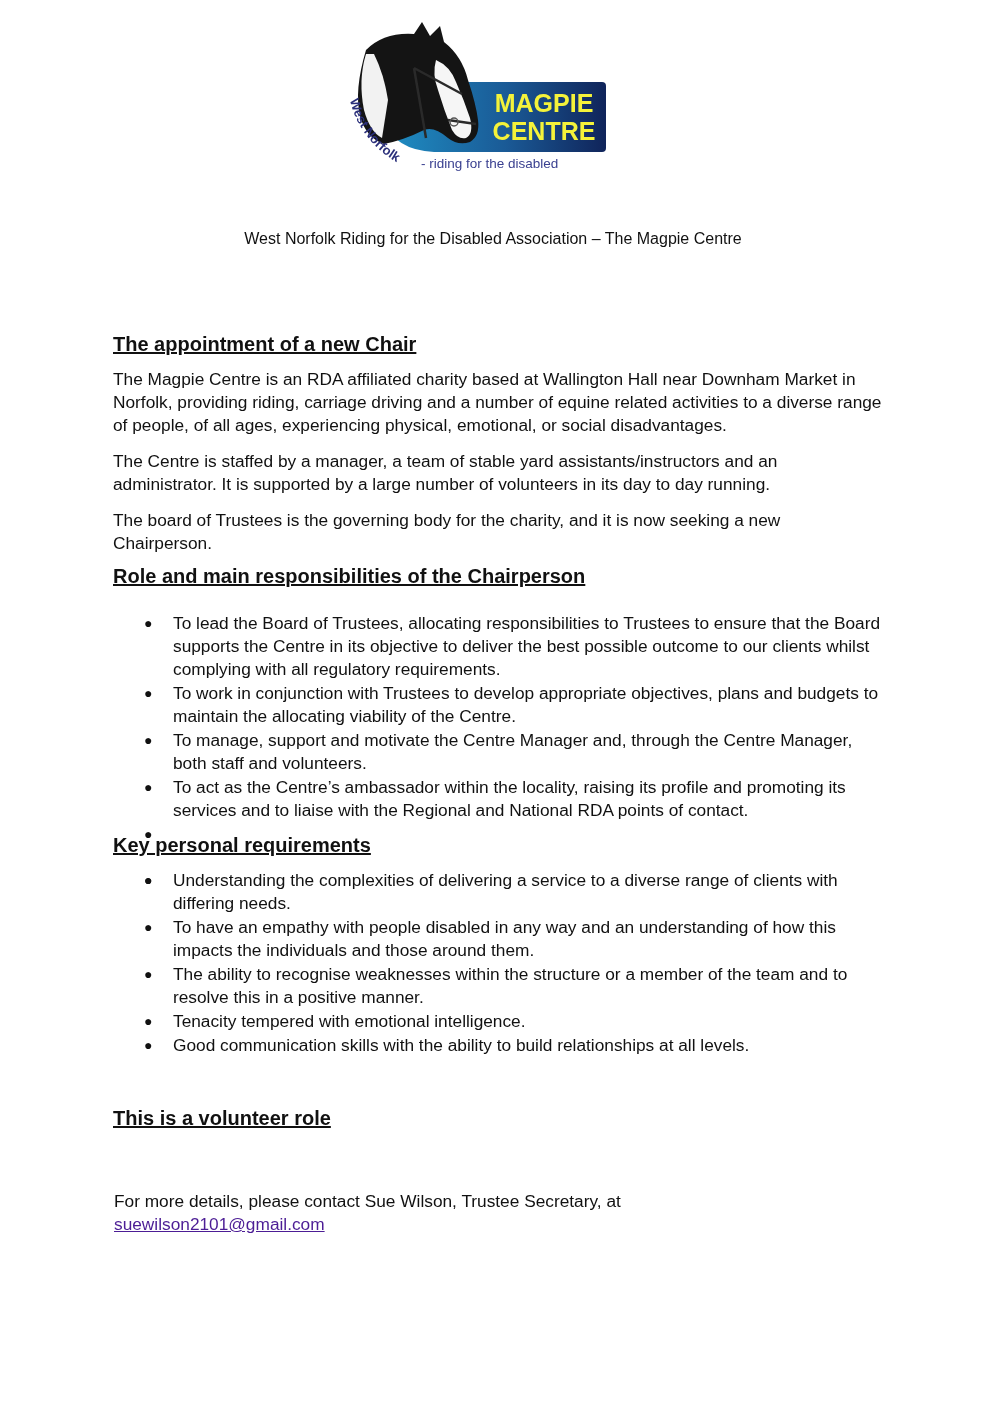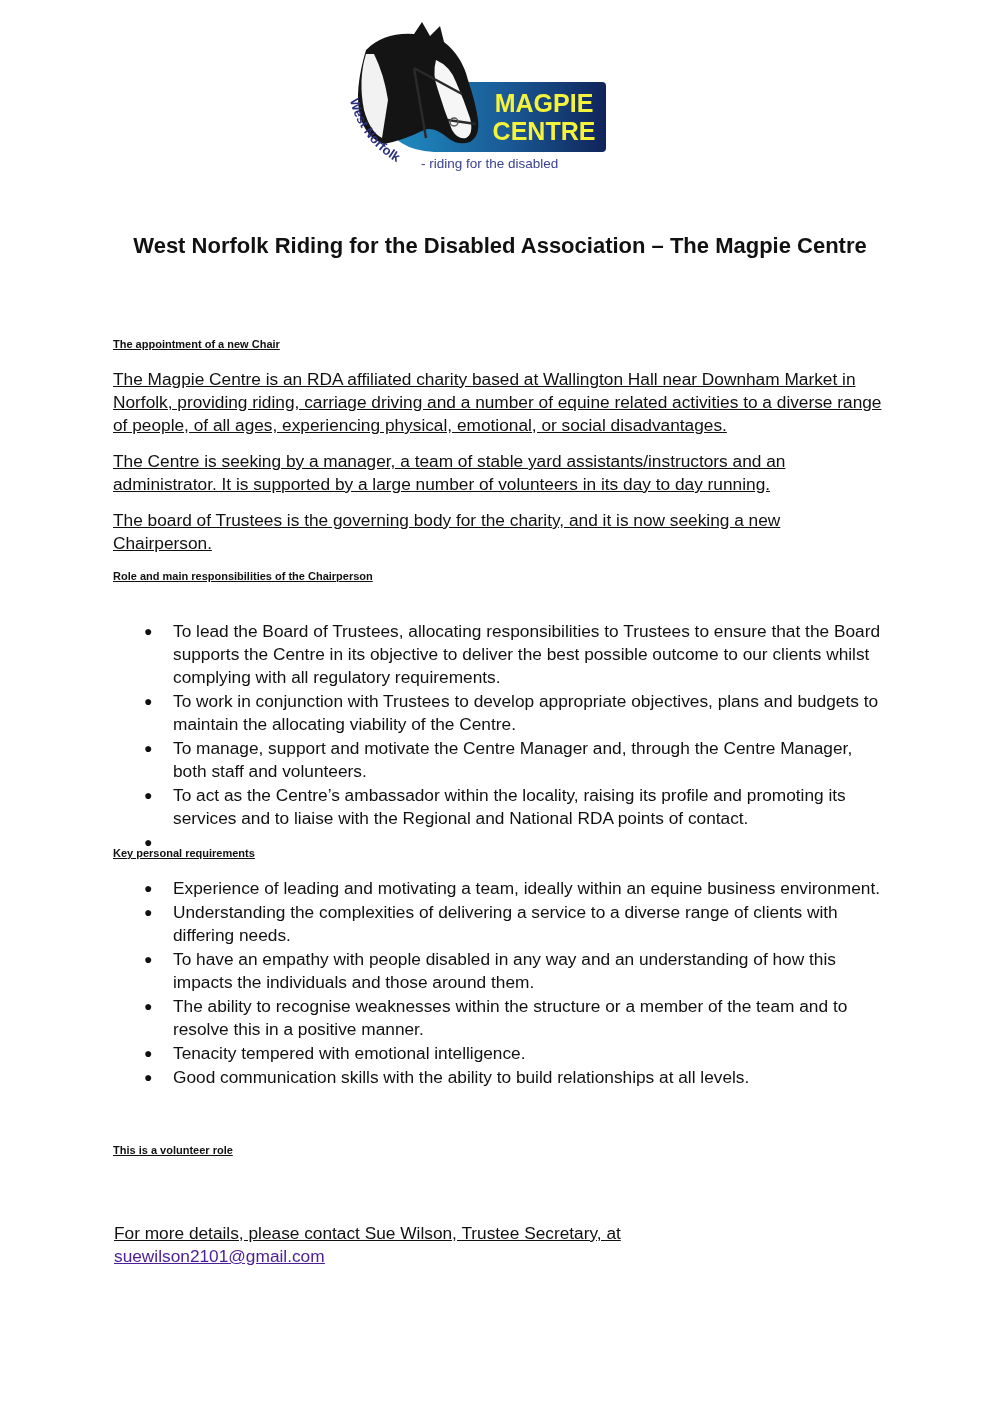--- a/index.html
+++ b/index.html
@@ -21,42 +21,41 @@
     top: 20px;
     width: 270px;
     height: 160px;
   }
   .title {
     position: absolute;
     left: 113px;
     width: 760px;
     top: 224px;
     text-align: center;
-    font-weight: bold;
-    font-size: 22px;
+    font-weight: normal;
+    font-size: 16px;
     line-height: 29px;
-    margin: 7px;
+    margin: 0;
   }
   .content {
     position: absolute;
     left: 113px;
     top: 333px;
     width: 770px;
     font-size: 17.3px;
     line-height: 23px;
   }
   .heading {
     font-weight: bold;
     text-decoration: underline;
-    font-size: 11px;
+    font-size: 20px;
     margin: 0 0 12px 0;
   }
   .para {
     margin: 0 0 13px 0;
-    text-decoration: underline;
   }
   ul.bullets {
     margin: 0 0 12px 0;
     padding: 0;
     list-style: none;
   }
   ul.bullets li {
     position: relative;
     padding-left: 60px;
     margin: 0 0 1px 0;
@@ -105,35 +104,35 @@
     <text x="77" y="148" font-family="Liberation Sans, sans-serif" font-size="13.5" fill="#3a4090">- riding for the disabled</text>
   </svg>
 </div>
 
 <h1 class="title">West Norfolk Riding for the Disabled Association – The Magpie Centre</h1>
 
 <div class="content">
 
   <p class="heading">The appointment of a new Chair</p>
   <p class="para">The Magpie Centre is an RDA affiliated charity based at Wallington Hall near Downham Market in Norfolk, providing riding, carriage driving and a number of equine related activities to a diverse range of people, of all ages, experiencing physical, emotional, or social disadvantages.</p>
-  <p class="para">The Centre is seeking by a manager, a team of stable yard assistants/instructors and an administrator. It is supported by a large number of volunteers in its day to day running.</p>
+  <p class="para">The Centre is staffed by a manager, a team of stable yard assistants/instructors and an administrator. It is supported by a large number of volunteers in its day to day running.</p>
   <p class="para" style="margin-bottom:10px">The board of Trustees is the governing body for the charity, and it is now seeking a new Chairperson.</p>
 
-  <p class="heading" style="margin-bottom:32px">Role and main responsibilities of the Chairperson</p>
+  <p class="heading" style="margin-bottom:24px">Role and main responsibilities of the Chairperson</p>
   <ul class="bullets">
     <li><span class="bullet">●</span><span>To lead the Board of Trustees, allocating responsibilities to Trustees to ensure that the Board supports the Centre in its objective to deliver the best possible outcome to our clients whilst complying with all regulatory requirements.</span></li>
     <li><span class="bullet">●</span><span>To work in conjunction with Trustees to develop appropriate objectives, plans and budgets to maintain the allocating viability of the Centre.</span></li>
     <li><span class="bullet">●</span><span>To manage, support and motivate the Centre Manager and, through the Centre Manager, both staff and volunteers.</span></li>
     <li><span class="bullet">●</span><span>To act as the Centre’s ambassador within the locality, raising its profile and promoting its services and to liaise with the Regional and National RDA points of contact.</span></li>
     <li><span class="bullet">●</span></li>
   </ul>
 
   <p class="heading" style="">Key personal requirements</p>
   <ul class="bullets">
-    <li><span class="bullet">●</span><span>Experience of leading and motivating a team, ideally within an equine business environment.</span></li>
+    <li><span class="bullet">●</span></li>
     <li><span class="bullet">●</span><span>Understanding the complexities of delivering a service to a diverse range of clients with differing needs.</span></li>
     <li><span class="bullet">●</span><span>To have an empathy with people disabled in any way and an understanding of how this impacts the individuals and those around them.</span></li>
     <li><span class="bullet">●</span><span>The ability to recognise weaknesses within the structure or a member of the team and to resolve this in a positive manner.</span></li>
     <li><span class="bullet">●</span><span>Tenacity tempered with emotional intelligence.</span></li>
     <li><span class="bullet">●</span><span>Good communication skills with the ability to build relationships at all levels.</span></li>
   </ul>
 
   <div class="spacer-big"></div>
 
   <p class="heading">This is a volunteer role</p>

